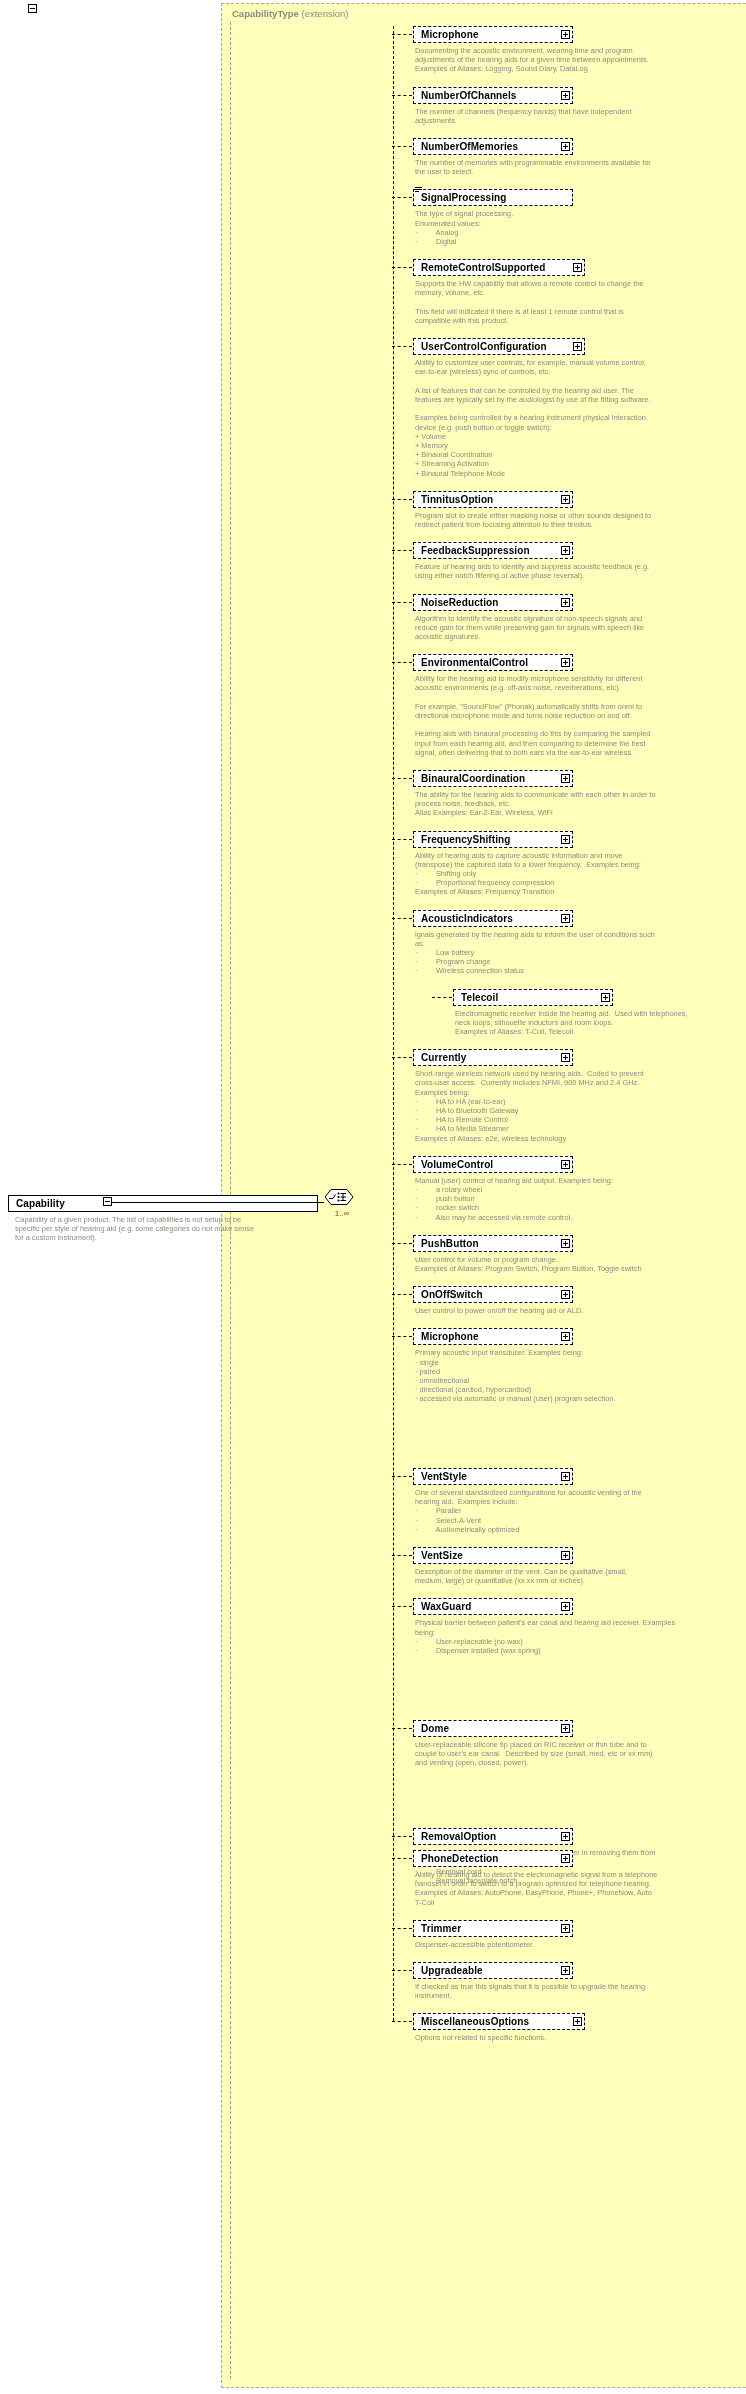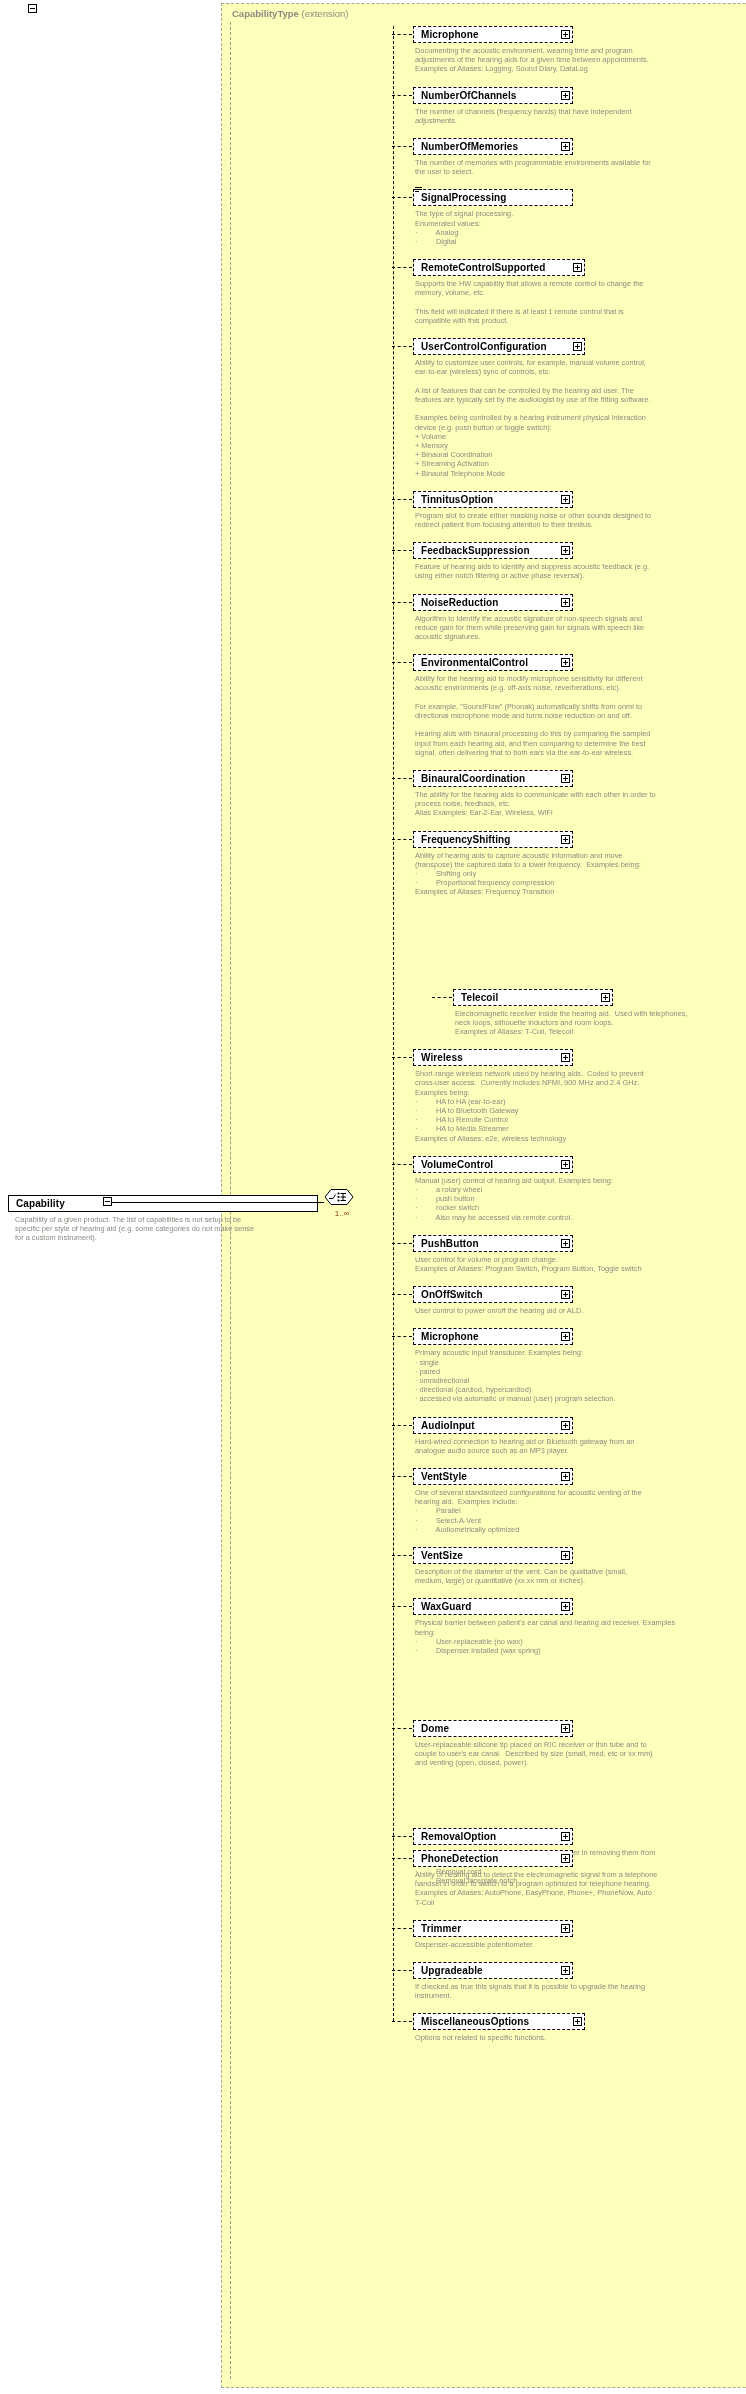--- a/index.html
+++ b/index.html
@@ -468,39 +468,54 @@
           <span class="name">FrequencyShifting</span>
           <span class="expander plus"></span>
         </div>
       </div>
       <div class="desc">Ability of hearing aids to capture acoustic information and move
 (transpose) the captured data to a lower frequency.  Examples being:
 ·         Shifting only
 ·         Proportional frequency compression
 Examples of Aliases: Frequency Transition</div>
     </div>
+    <div class="child" style="top: 909.6px;">
+      <div class="stub"></div>
+      <div class="elem-wrap">
+        <div class="shadow-strip"></div>
+        <div class="elem-box">
+          <span class="name">AcousticIndicators</span>
+          <span class="expander plus"></span>
+        </div>
+      </div>
+      <div class="desc">ignals generated by the hearing aids to inform the user of conditions such
+as:
+·         Low battery
+·         Program change
+·         Wireless connection status</div>
+    </div>
     <div class="child" style="top: 988.6px; margin-left: 40px;">
       <div class="stub"></div>
       <div class="elem-wrap">
         <div class="shadow-strip"></div>
         <div class="elem-box">
           <span class="name">Telecoil</span>
           <span class="expander plus"></span>
         </div>
       </div>
       <div class="desc">Electromagnetic receiver inside the hearing aid.  Used with telephones,
 neck loops, silhouette inductors and room loops.
 Examples of Aliases: T-Coil, Telecoil</div>
     </div>
     <div class="child" style="top: 1049.2px;">
       <div class="stub"></div>
       <div class="elem-wrap">
         <div class="shadow-strip"></div>
         <div class="elem-box">
-          <span class="name">Wireless</span>
+          <span class="name">Currently</span>
           <span class="expander plus"></span>
         </div>
       </div>
       <div class="desc">Short-range wireless network used by hearing aids.  Coded to prevent
 cross-user access.  Currently includes NFMI, 900 MHz and 2.4 GHz.
 Examples being:
 ·         HA to HA (ear-to-ear)
 ·         HA to Bluetooth Gateway
 ·         HA to Remote Control
 ·         HA to Media Streamer
@@ -553,32 +568,20 @@
           <span class="expander plus"></span>
         </div>
       </div>
       <div class="desc">Primary acoustic input transducer. Examples being:
 · single
 · paired
 · omnidirectional
 · directional (cardiod, hypercardiod)
 · accessed via automatic or manual (user) program selection.</div>
     </div>
-    <div class="child" style="top: 1416.6px;">
-      <div class="stub"></div>
-      <div class="elem-wrap">
-        <div class="shadow-strip"></div>
-        <div class="elem-box">
-          <span class="name">AudioInput</span>
-          <span class="expander plus"></span>
-        </div>
-      </div>
-      <div class="desc">Hard-wired connection to hearing aid or Bluetooth gateway from an
-analogue audio source such as an MP3 player.</div>
-    </div>
     <div class="child" style="top: 1468px;">
       <div class="stub"></div>
       <div class="elem-wrap">
         <div class="shadow-strip"></div>
         <div class="elem-box">
           <span class="name">VentStyle</span>
           <span class="expander plus"></span>
         </div>
       </div>
       <div class="desc">One of several standardized configurations for acoustic venting of the

